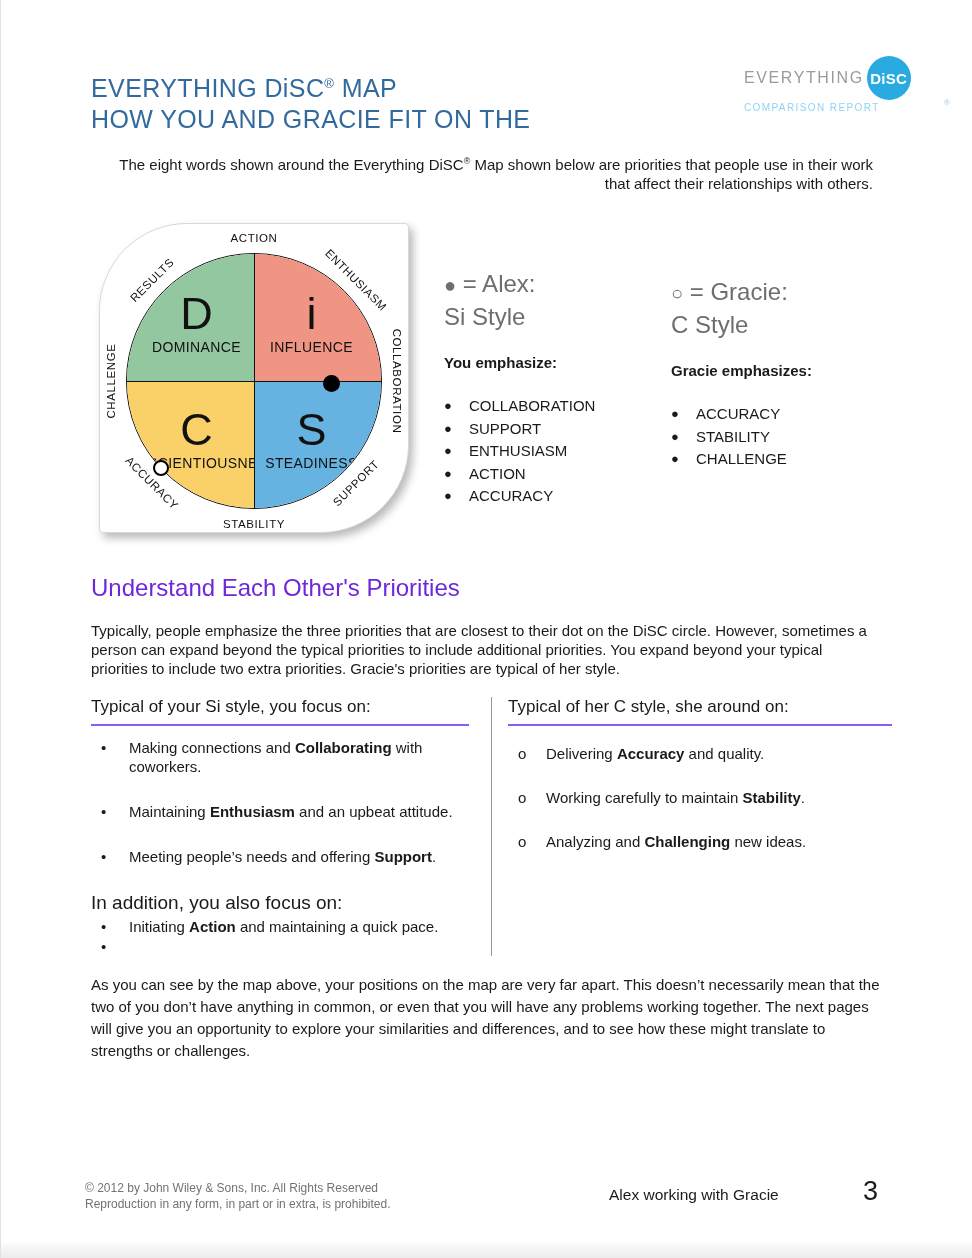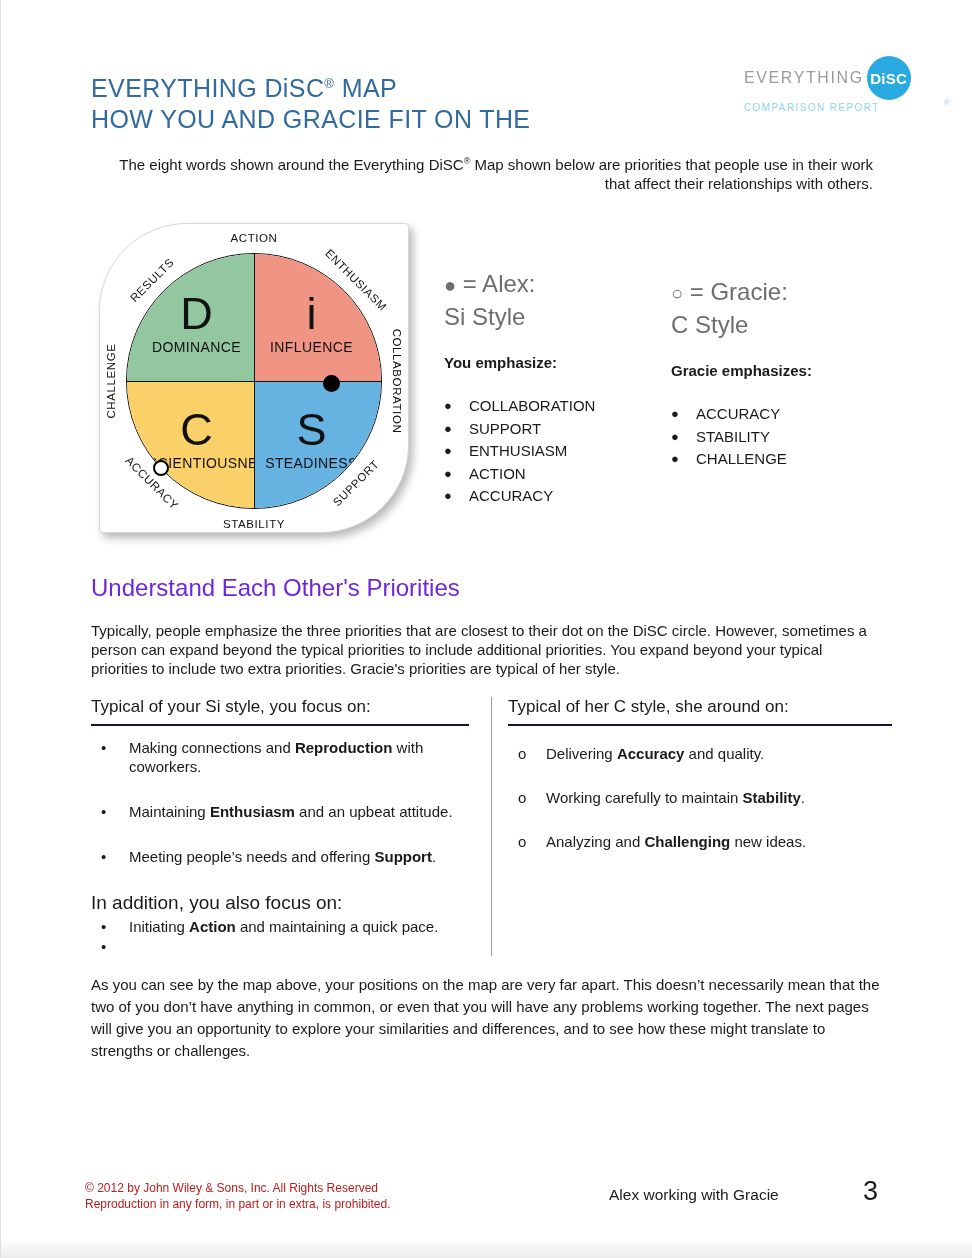--- a/index.html
+++ b/index.html
@@ -64,34 +64,34 @@
   .legend-list .blt { width:25px; font-size:13px; }
 
   
   .sec-heading { position:absolute; left:90px; top:574px; font-size:24px; font-weight:400; color:#6d28d9; }
   .sec-para { position:absolute; left:90px; top:621px; width:790px; font-size:15px; line-height:19px; }
 
   .columns { position:absolute; left:90px; top:697px; width:801px; display:flex; }
   .col-left  { width:400px; padding-right:22px; }
   .col-right { width:401px; padding-left:16px; border-left:1px solid #999; min-height:254px; }
   .col-header { font-size:17px; font-weight:400; padding-bottom:7px;
-                border-bottom:2px solid #0f172a; }
+                border-bottom:2px solid #8b5cf6; }
   .pb-list { margin-top:12px; }
   .pb-item { display:flex; font-size:15px; line-height:19px; margin-bottom:26px; }
   .pb-item .blt { flex:0 0 38px; padding-left:10px; }
   .col-right .pb-list { margin-top:18px; }
   .col-right .pb-item { margin-bottom:25px; }
   .addition-heading { font-size:19px; font-weight:400; margin-top:20px; margin-bottom:3px; }
   .add-item { display:flex; font-size:15px; line-height:19.5px; }
   .add-item .blt { flex:0 0 38px; padding-left:10px; }
 
   .closing { position:absolute; left:90px; top:974px; width:800px; font-size:15px; line-height:22px; }
 
   
-  .copyright { position:absolute; left:84px; top:1180px; font-size:12px; line-height:16px; color:#b91c1c; }
+  .copyright { position:absolute; left:84px; top:1180px; font-size:12px; line-height:16px; color:#737373; }
   .report-name { position:absolute; left:608px; top:1186px; width:210px; font-size:15.5px; }
   .page-number { position:absolute; left:862px; top:1176px; font-size:27px; }
   .bottom-band { position:absolute; left:0; bottom:0; width:100%; height:16px;
                  background:linear-gradient(#fcfcfc,#ececec); }
 </style>
 </head>
 <body>
 
 <div class="page">
 
@@ -208,21 +208,21 @@
 
   <h2 class="sec-heading">Understand Each Other's Priorities</h2>
   <p class="sec-para">Typically, people emphasize the three priorities that are closest to their dot on the DiSC circle. However, sometimes a person can expand beyond the typical priorities to include additional priorities. You expand beyond your typical priorities to include two extra priorities. Gracie's priorities are typical of her style.</p>
 
   <div class="columns">
     <div class="col-left">
       <div class="col-header">Typical of your Si style, you focus on:</div>
       <div class="pb-list">
         <div class="pb-item">
             <span class="blt">•</span>
-            <span><span>Making connections and </span><b>Reproduction</b><span> with coworkers.</span></span>
+            <span><span>Making connections and </span><b>Collaborating</b><span> with coworkers.</span></span>
           </div>
         <div class="pb-item">
             <span class="blt">•</span>
             <span><span>Maintaining </span><b>Enthusiasm</b><span> and an upbeat attitude.</span></span>
           </div>
         <div class="pb-item">
             <span class="blt">•</span>
             <span><span>Meeting people’s needs and offering </span><b>Support</b><span>.</span></span>
           </div>
       </div>

